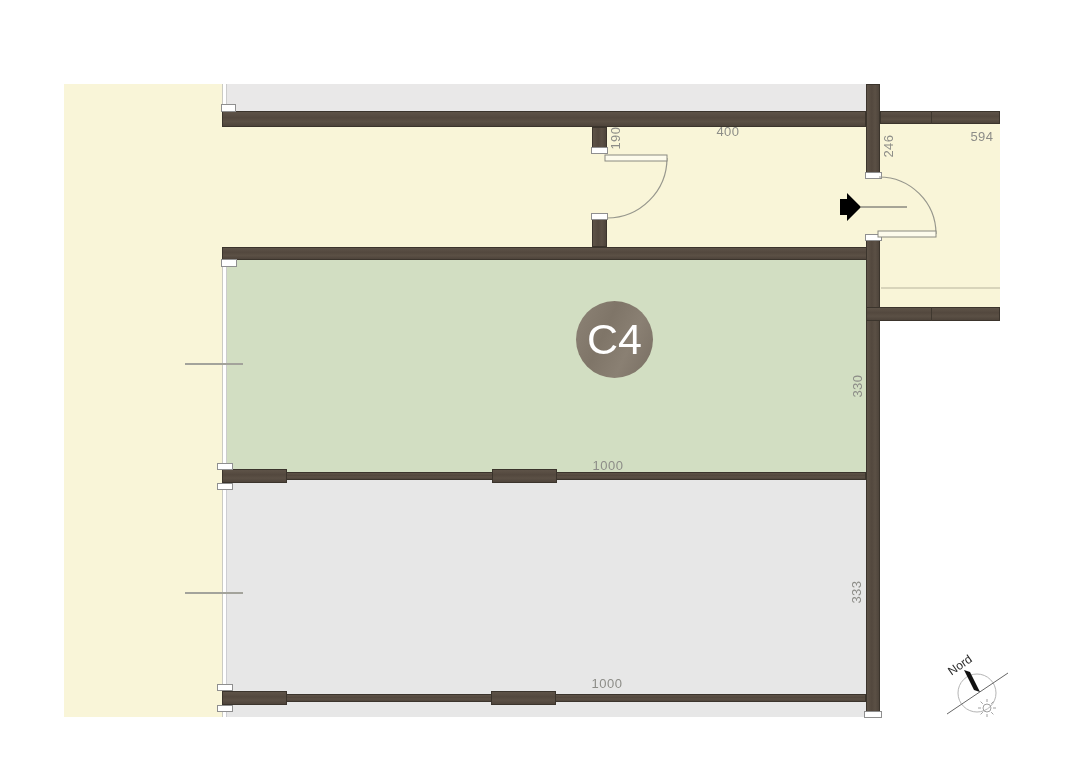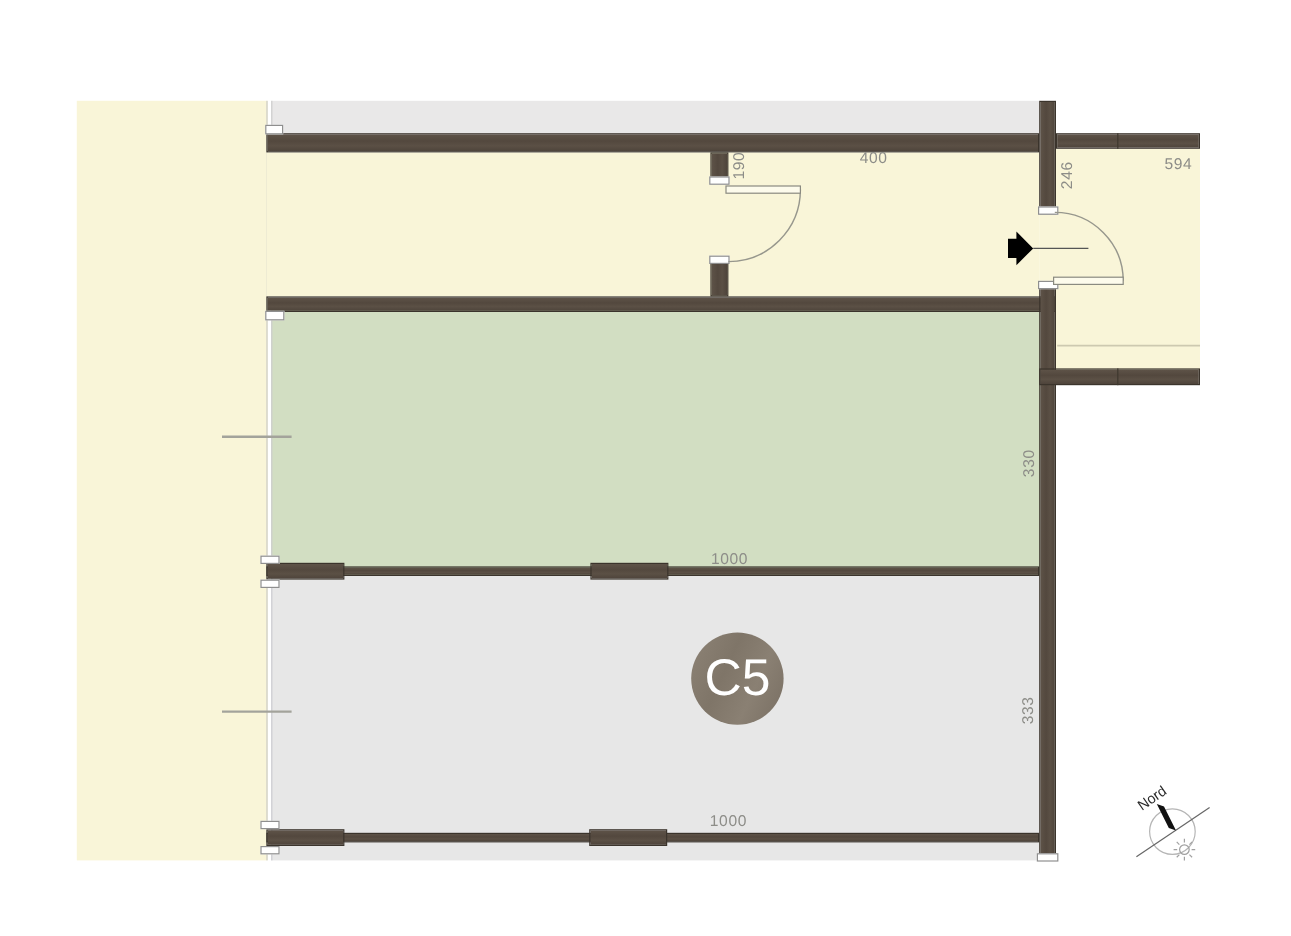--- a/index.html
+++ b/index.html
@@ -124,22 +124,22 @@
 
   <div class="dim dim-400">400</div>
   <div class="dim dim-316">594</div>
   <div class="dim vert dim-190">190</div>
   <div class="dim vert dim-246">246</div>
   <div class="dim vert dim-330">330</div>
   <div class="dim vert dim-333">333</div>
   <div class="dim dim-1000-c4">1000</div>
   <div class="dim dim-1000-c5">1000</div>
 
-  <div class="badge badge-c5">
-    <span>C5</span>
+  <div class="badge badge-c4">
+    <span>C4</span>
   </div>
 
   <svg class="overlay" viewBox="0 0 1076 780">
 
     <path d="M 667 158 A 60 60 0 0 1 607 218" fill="none" stroke="#97978d" stroke-width="1.2"></path>
     <rect x="605" y="155" width="62" height="6" fill="#fdfbec" stroke="#8a8a80" stroke-width="1"></rect>
 
     <path d="M 879 177 A 57 57 0 0 1 936 234" fill="none" stroke="#97978d" stroke-width="1.2"></path>
     <rect x="878" y="231" width="58" height="6" fill="#fdfbec" stroke="#8a8a80" stroke-width="1"></rect>
 

